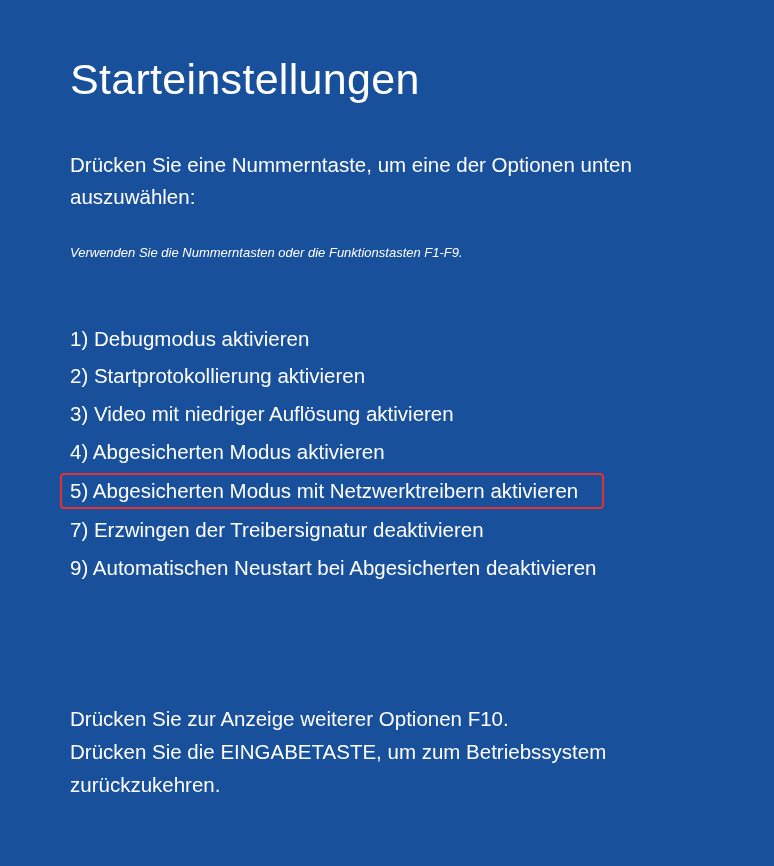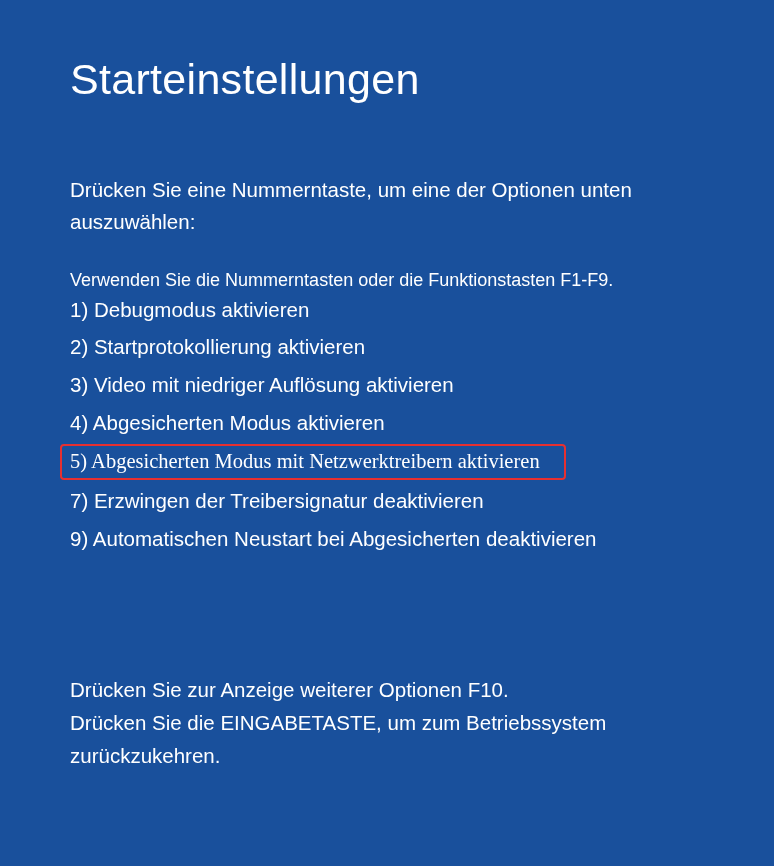--- a/index.html
+++ b/index.html
@@ -13,32 +13,34 @@
       background-color: #19509c;
       font-family: "Segoe UI Light", "Segoe UI", -apple-system, sans-serif;
       color: #ffffff;
       padding: 55px 70px 30px 70px;
       overflow: hidden;
       font-weight: 300;
     }
     .title {
       font-size: 43px;
       font-weight: 300;
-      margin-bottom: 70px;
+      margin-bottom: 45px;
       letter-spacing: 0.3px;
     }
     .instruction {
       font-size: 20.5px;
       font-weight: 300;
       line-height: 1.55;
       margin-bottom: 32px;
     }
     .hint {
-      font-size: 18px;
+      font-size: 13px;
       font-weight: 300;
+      margin-bottom: 60px;
+      font-style: italic;
     }
     .options {
       margin-bottom: 115px;
     }
     .option {
       font-size: 20.5px;
       font-weight: 300;
       line-height: 1.85;
       display: inline-block;
     }
@@ -47,21 +49,20 @@
     }
     .highlighted {
       border: 2.5px solid #e73030;
       border-radius: 4px;
       margin-left: -10px;
       padding: 0px 24px 0px 8px;
       display: inline-block;
       line-height: 1.55;
       margin-top: 2px;
       margin-bottom: 2px;
-      font-family: Liberation Serif, serif;
     }
     .footer {
       font-size: 20.5px;
       font-weight: 300;
       line-height: 1.62;
     }
   </style>
 </head>
 <body>
 

